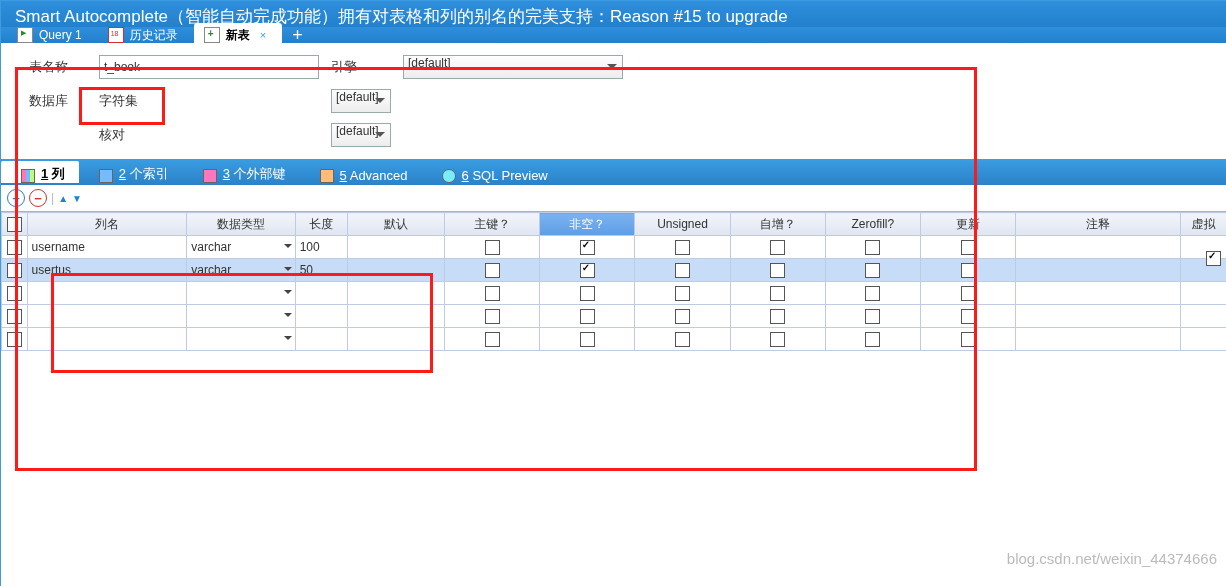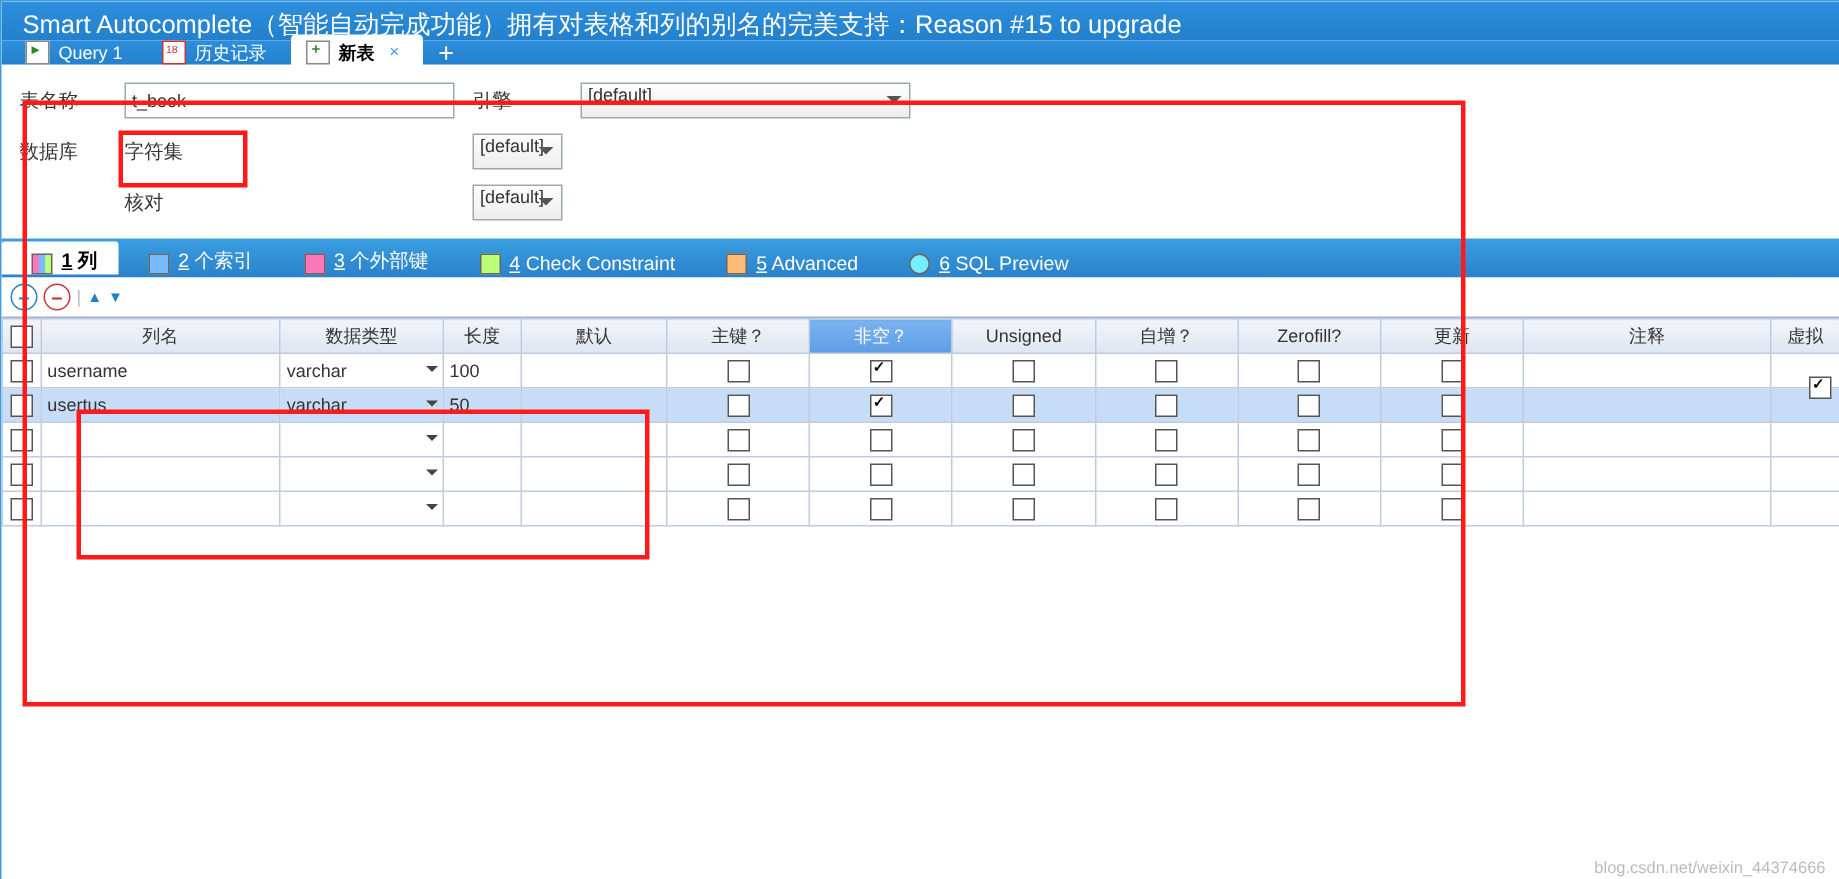--- a/index.html
+++ b/index.html
@@ -17,21 +17,21 @@
 .ico{width:14px;height:14px;display:inline-block;background:#fff;border:1px solid #888;position:relative}
 .ico.query::after{content:"▶";position:absolute;font-size:7px;color:#2a8a2a;top:1px;left:3px}
 .ico.history{background:#fff;border:1px solid #c33}
 .ico.history::after{content:"18";font-size:7px;color:#c33;position:absolute;top:2px;left:2px}
 .ico.newtab::after{content:"+";color:#2a8a2a;font-size:10px;position:absolute;top:0;left:3px}
 
 
 .red-frame{position:absolute;border:3px solid #ff1a1a;pointer-events:none;z-index:50}
 
 
-.form-area{padding:12px 12px 4px 12px;display:grid;grid-template-columns:58px 220px 60px 220px;row-gap:10px;column-gap:12px;align-items:center}
+.form-area{padding:12px 12px 4px 28px;display:grid;grid-template-columns:58px 220px 60px 220px;row-gap:10px;column-gap:12px;align-items:center}
 .form-area label{color:#333;font-size:13px}
 .txt,.sel{height:22px;border:1px solid #9aa;background:#fff;font:inherit;padding:0 4px}
 .sel{padding-right:22px;position:relative;background:linear-gradient(#fefefe,#ededed)}
 .sel-wrap{position:relative}
 .sel-wrap::after{content:"";position:absolute;right:6px;top:9px;border:5px solid transparent;border-top-color:#555;pointer-events:none}
 .mono{font-family:Liberation Sans, sans-serif;color:#333}
 
 
 .subtabs{height:26px;background:linear-gradient(#3a9de2,#2b82c8);display:flex;align-items:center;color:#fff;font-size:13px;margin-top:8px}
 .subtab{height:22px;padding:0 14px 0 20px;display:flex;align-items:flex-end;gap:6px;cursor:pointer}
@@ -66,21 +66,21 @@
 .center{text-align:center!important}
 .chk-col{width:24px}
 .name-col{width:155px}
 .type-col{width:105px}
 .len-col{width:50px}
 .def-col{width:94px}
 .cb-col{width:92px}
 .comment-col{width:160px}
 .virt-col{width:44px}
 
-.watermark{position:absolute;bottom:2px;right:10px;color:#bbb;font-size:11px}
+.watermark{position:absolute;bottom:20px;right:10px;color:#bbb;font-size:15px}
 .topright-cb{position:absolute;right:6px;top:250px}
 </style>
 </head>
 <body>
 
 <div class="app">
 
   <div class="red-frame" style="left:14px;top:66px;width:956px;height:398px"></div>
   <div class="red-frame" style="left:78px;top:86px;width:80px;height:32px"></div>
   <div class="red-frame" style="left:50px;top:272px;width:376px;height:94px"></div>
@@ -131,24 +131,20 @@
         <span class="sico col"></span>
         <span><span class="ul">1</span> 列</span>
       </div>
       <div class="subtab">
         <span class="sico idx"></span>
         <span><span class="ul">2</span> 个索引</span>
       </div>
       <div class="subtab">
         <span class="sico fk"></span>
         <span><span class="ul">3</span> 个外部键</span>
-      </div>
-      <div class="subtab">
-        <span class="sico chk"></span>
-        <span><span class="ul">4</span> Check Constraint</span>
       </div>
       <div class="subtab">
         <span class="sico adv"></span>
         <span><span class="ul">5</span> Advanced</span>
       </div>
       <div class="subtab">
         <span class="sico sql"></span>
         <span><span class="ul">6</span> SQL Preview</span>
       </div>
     </div>

